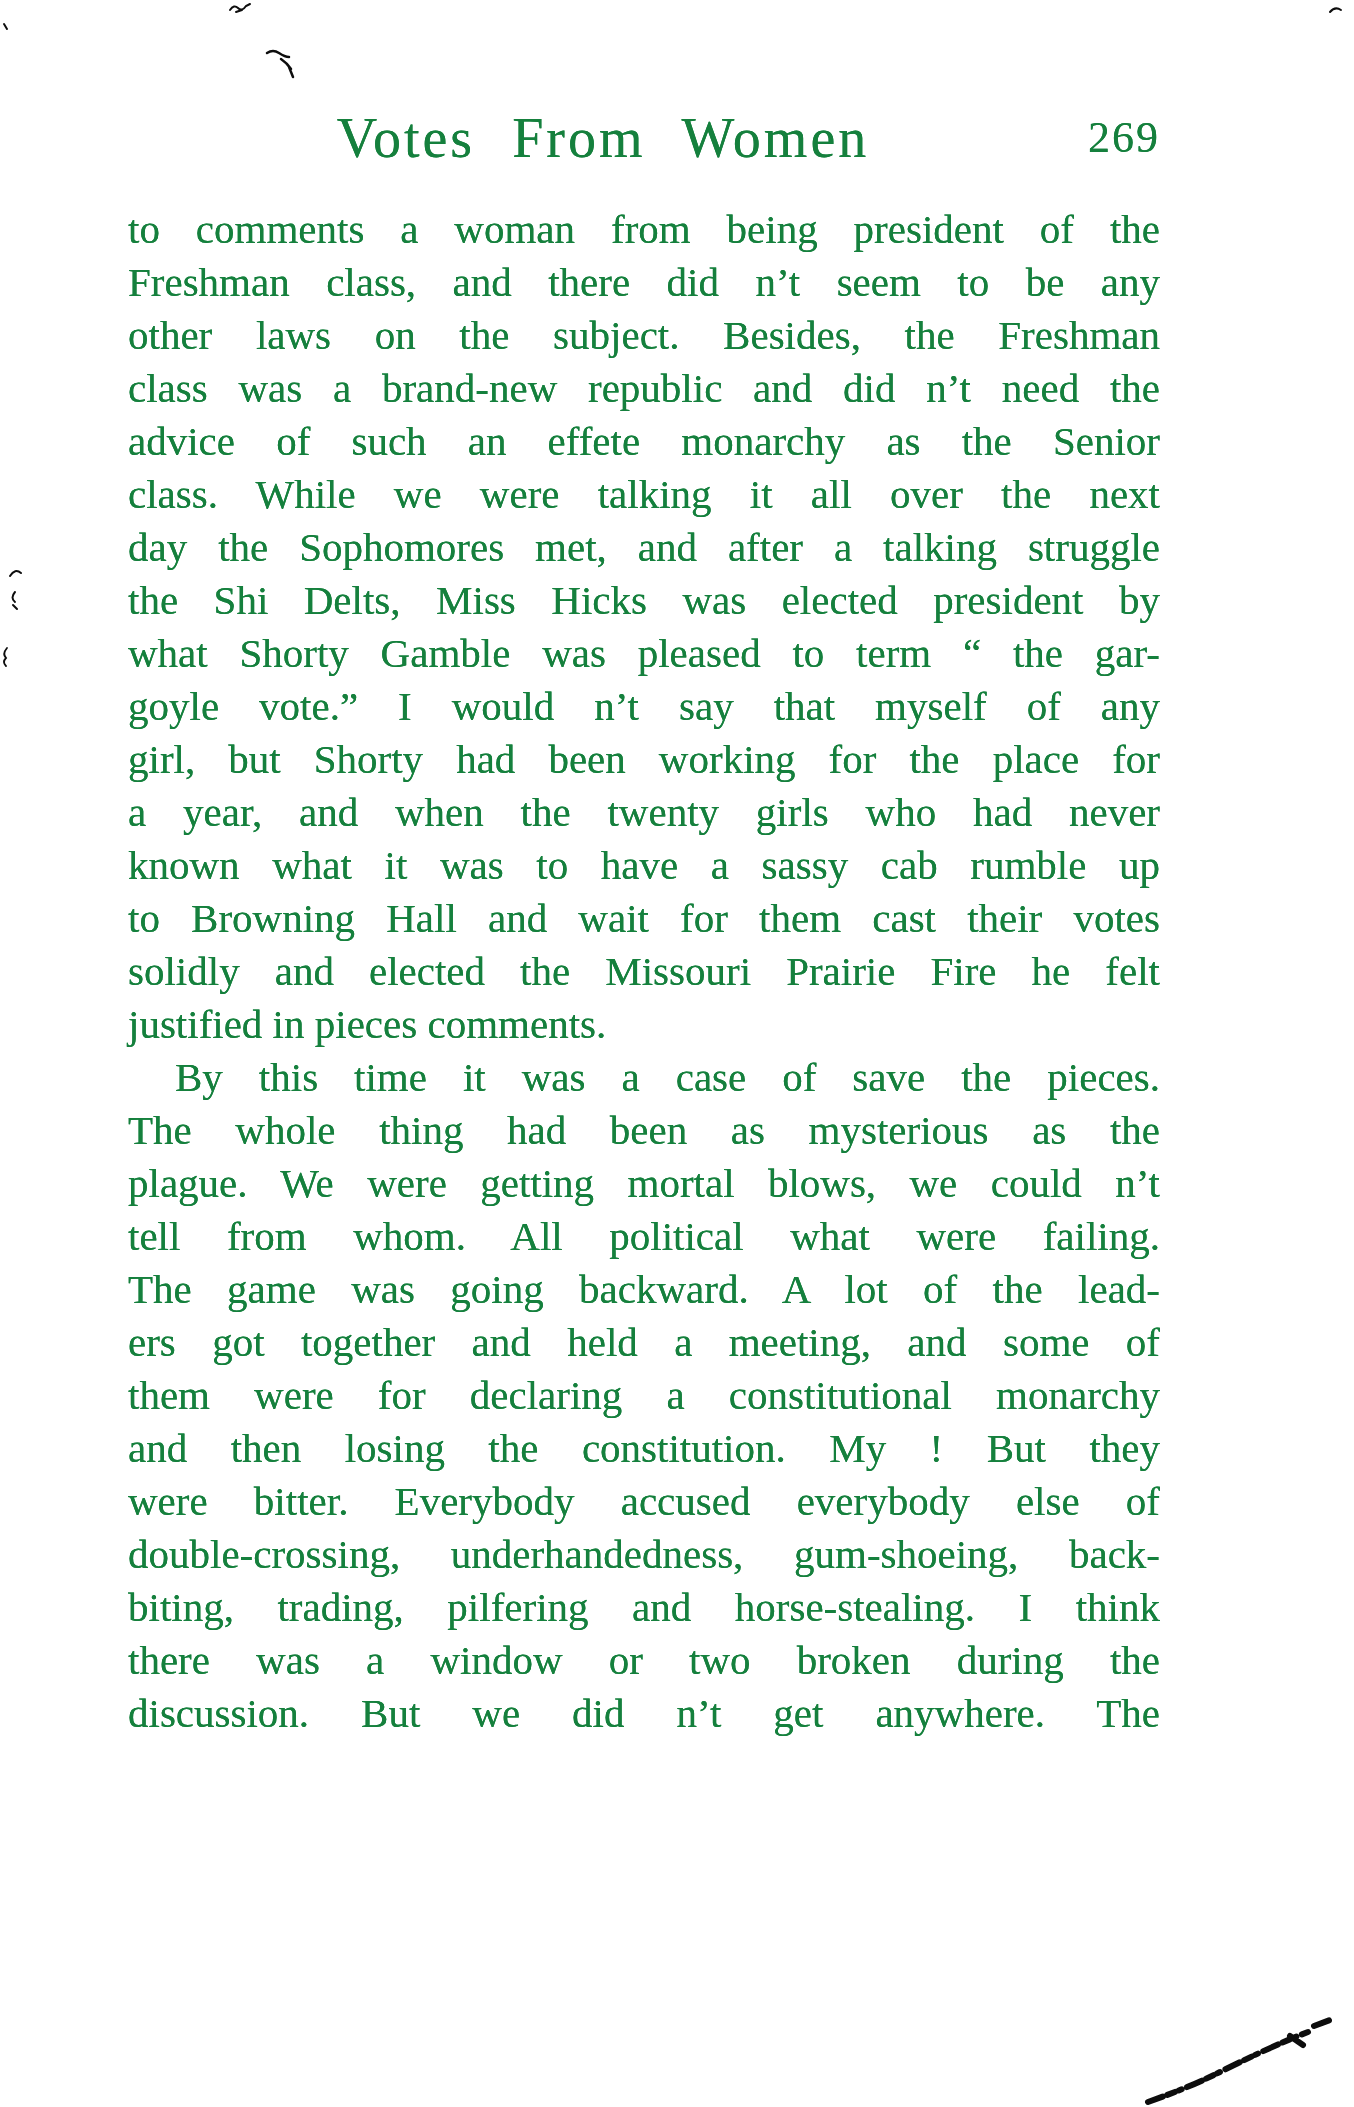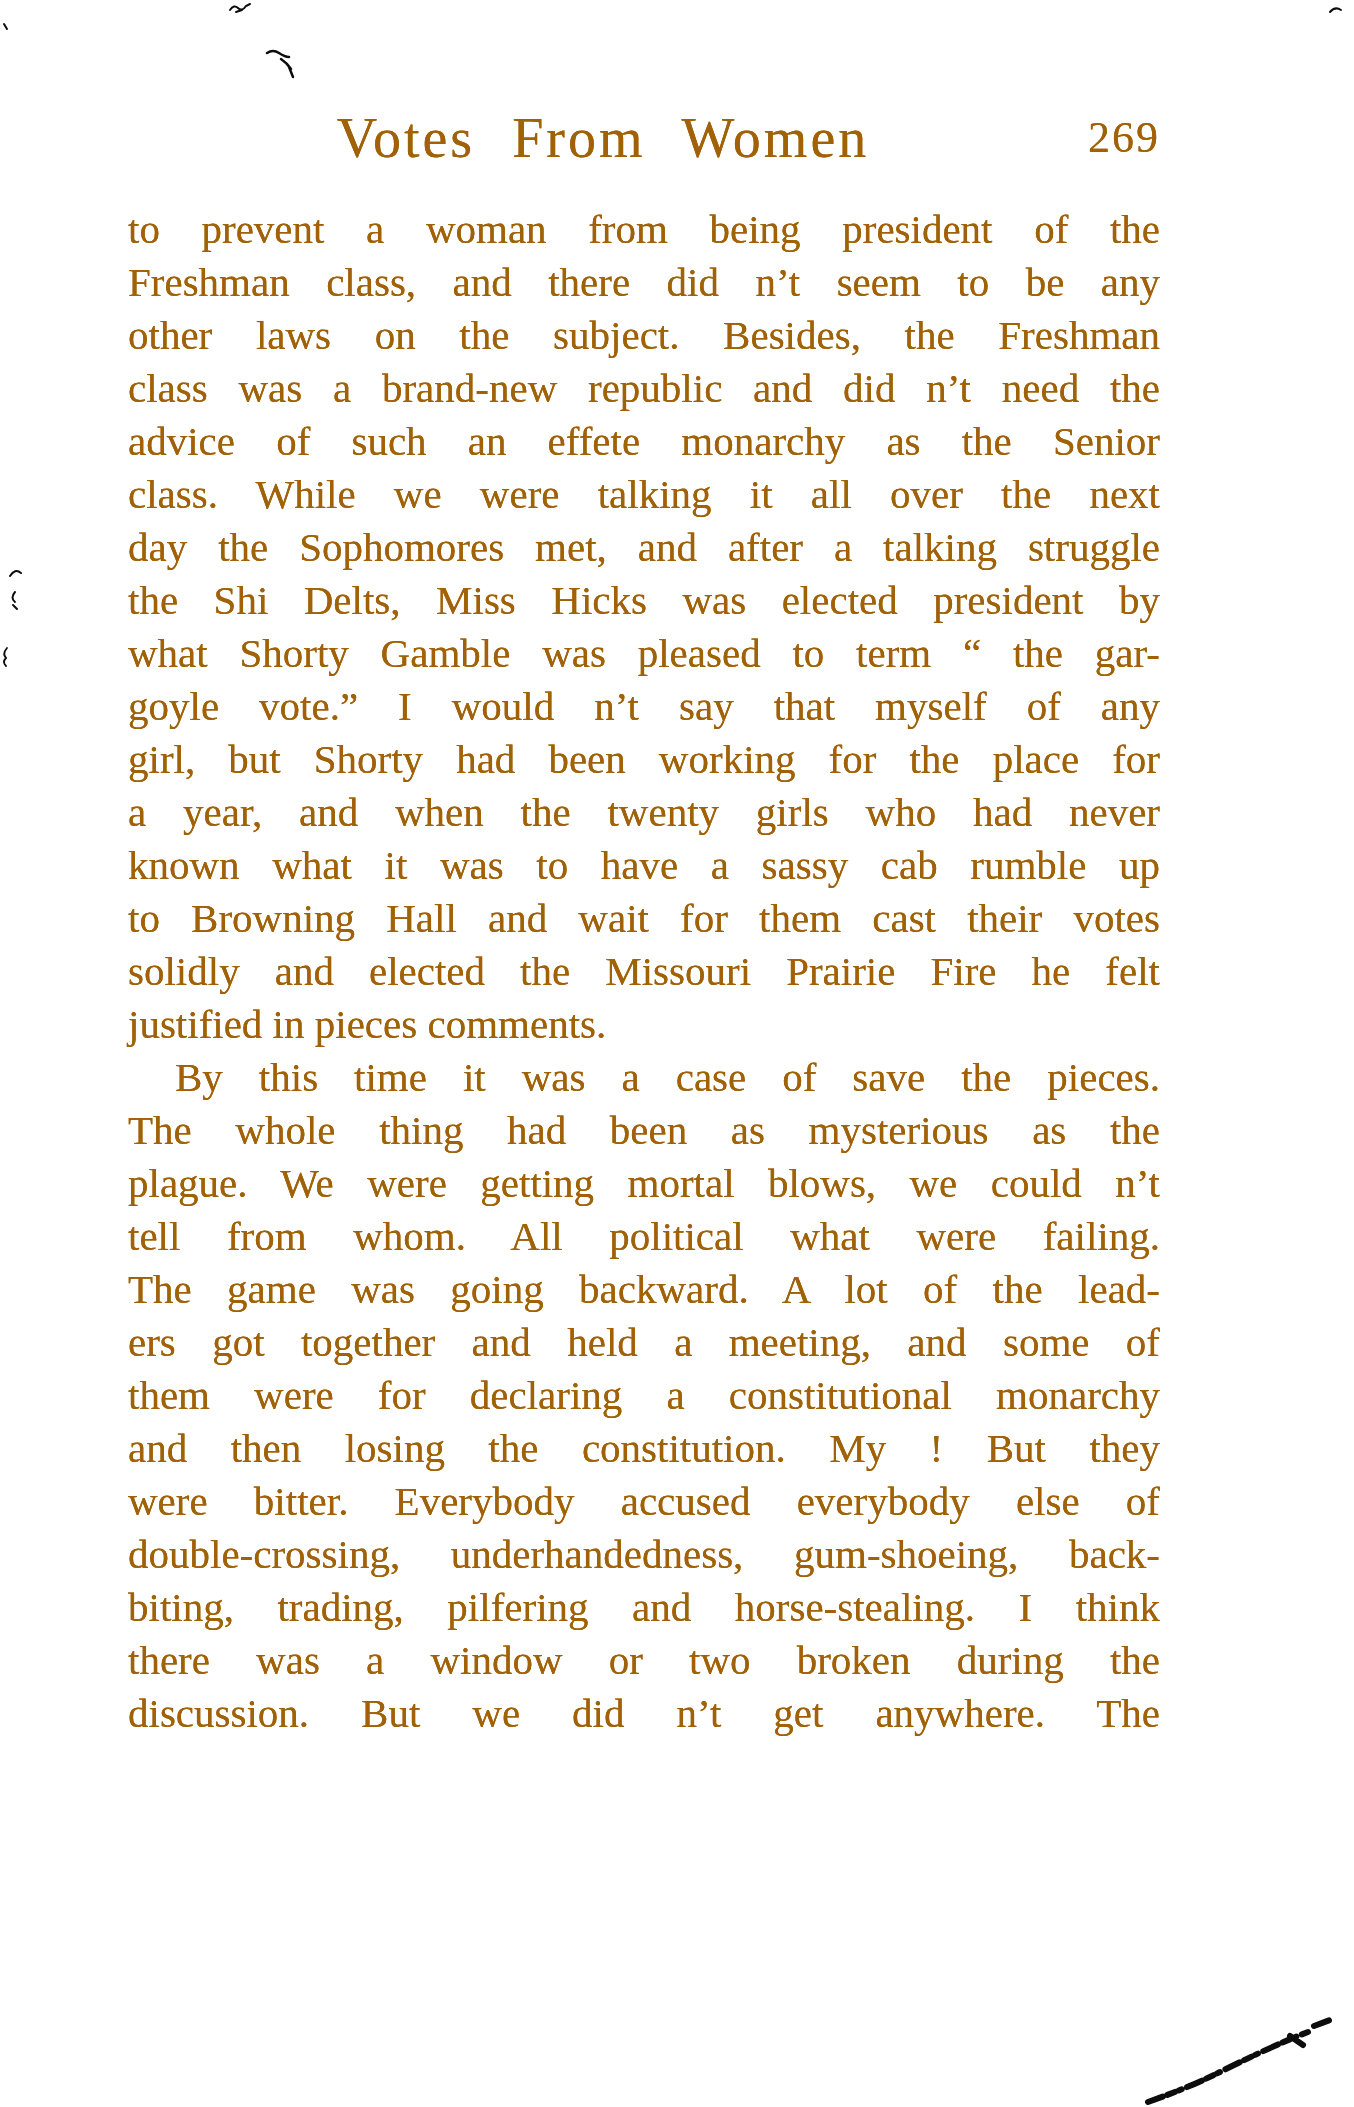--- a/index.html
+++ b/index.html
@@ -3,21 +3,21 @@
 <meta charset="utf-8">
 <style>
   html,body { margin:0; padding:0; background:#e8e8e8; }
   .page {
     position: relative;
     width: 1354px;
     height: 2107px;
     background: #ffffff;
     margin: 0 auto;
     overflow: hidden;
-    color: #a16207;
+    color: #15803d;
     font-family: "Liberation Serif", "DejaVu Serif", serif;
   }
   .header {
     position: absolute;
     left: 128px;
     top: 110px;
     width: 1032px;
     height: 60px;
   }
   .title {
@@ -70,21 +70,21 @@
 <body>
 
 <div class="page">
 
   <div class="header">
     <div class="title">Votes From Women</div>
     <div class="pagenum">269</div>
   </div>
 
   <div class="body" id="body-text">
-      <div class="line j">to prevent a woman from being president of the</div>
+      <div class="line j">to comments a woman from being president of the</div>
       <div class="line j">Freshman class, and there did n’t seem to be any</div>
       <div class="line j">other laws on the subject.  Besides, the Freshman</div>
       <div class="line j">class was a brand-new republic and did n’t need the</div>
       <div class="line j">advice of such an effete monarchy as the Senior</div>
       <div class="line j">class.  While we were talking it all over the next</div>
       <div class="line j">day the Sophomores met, and after a talking struggle</div>
       <div class="line j">the Shi Delts, Miss Hicks was elected president by</div>
       <div class="line j">what Shorty Gamble was pleased to term “ the gar-</div>
       <div class="line j">goyle vote.”  I would n’t say that myself of any</div>
       <div class="line j">girl, but Shorty had been working for the place for</div>

